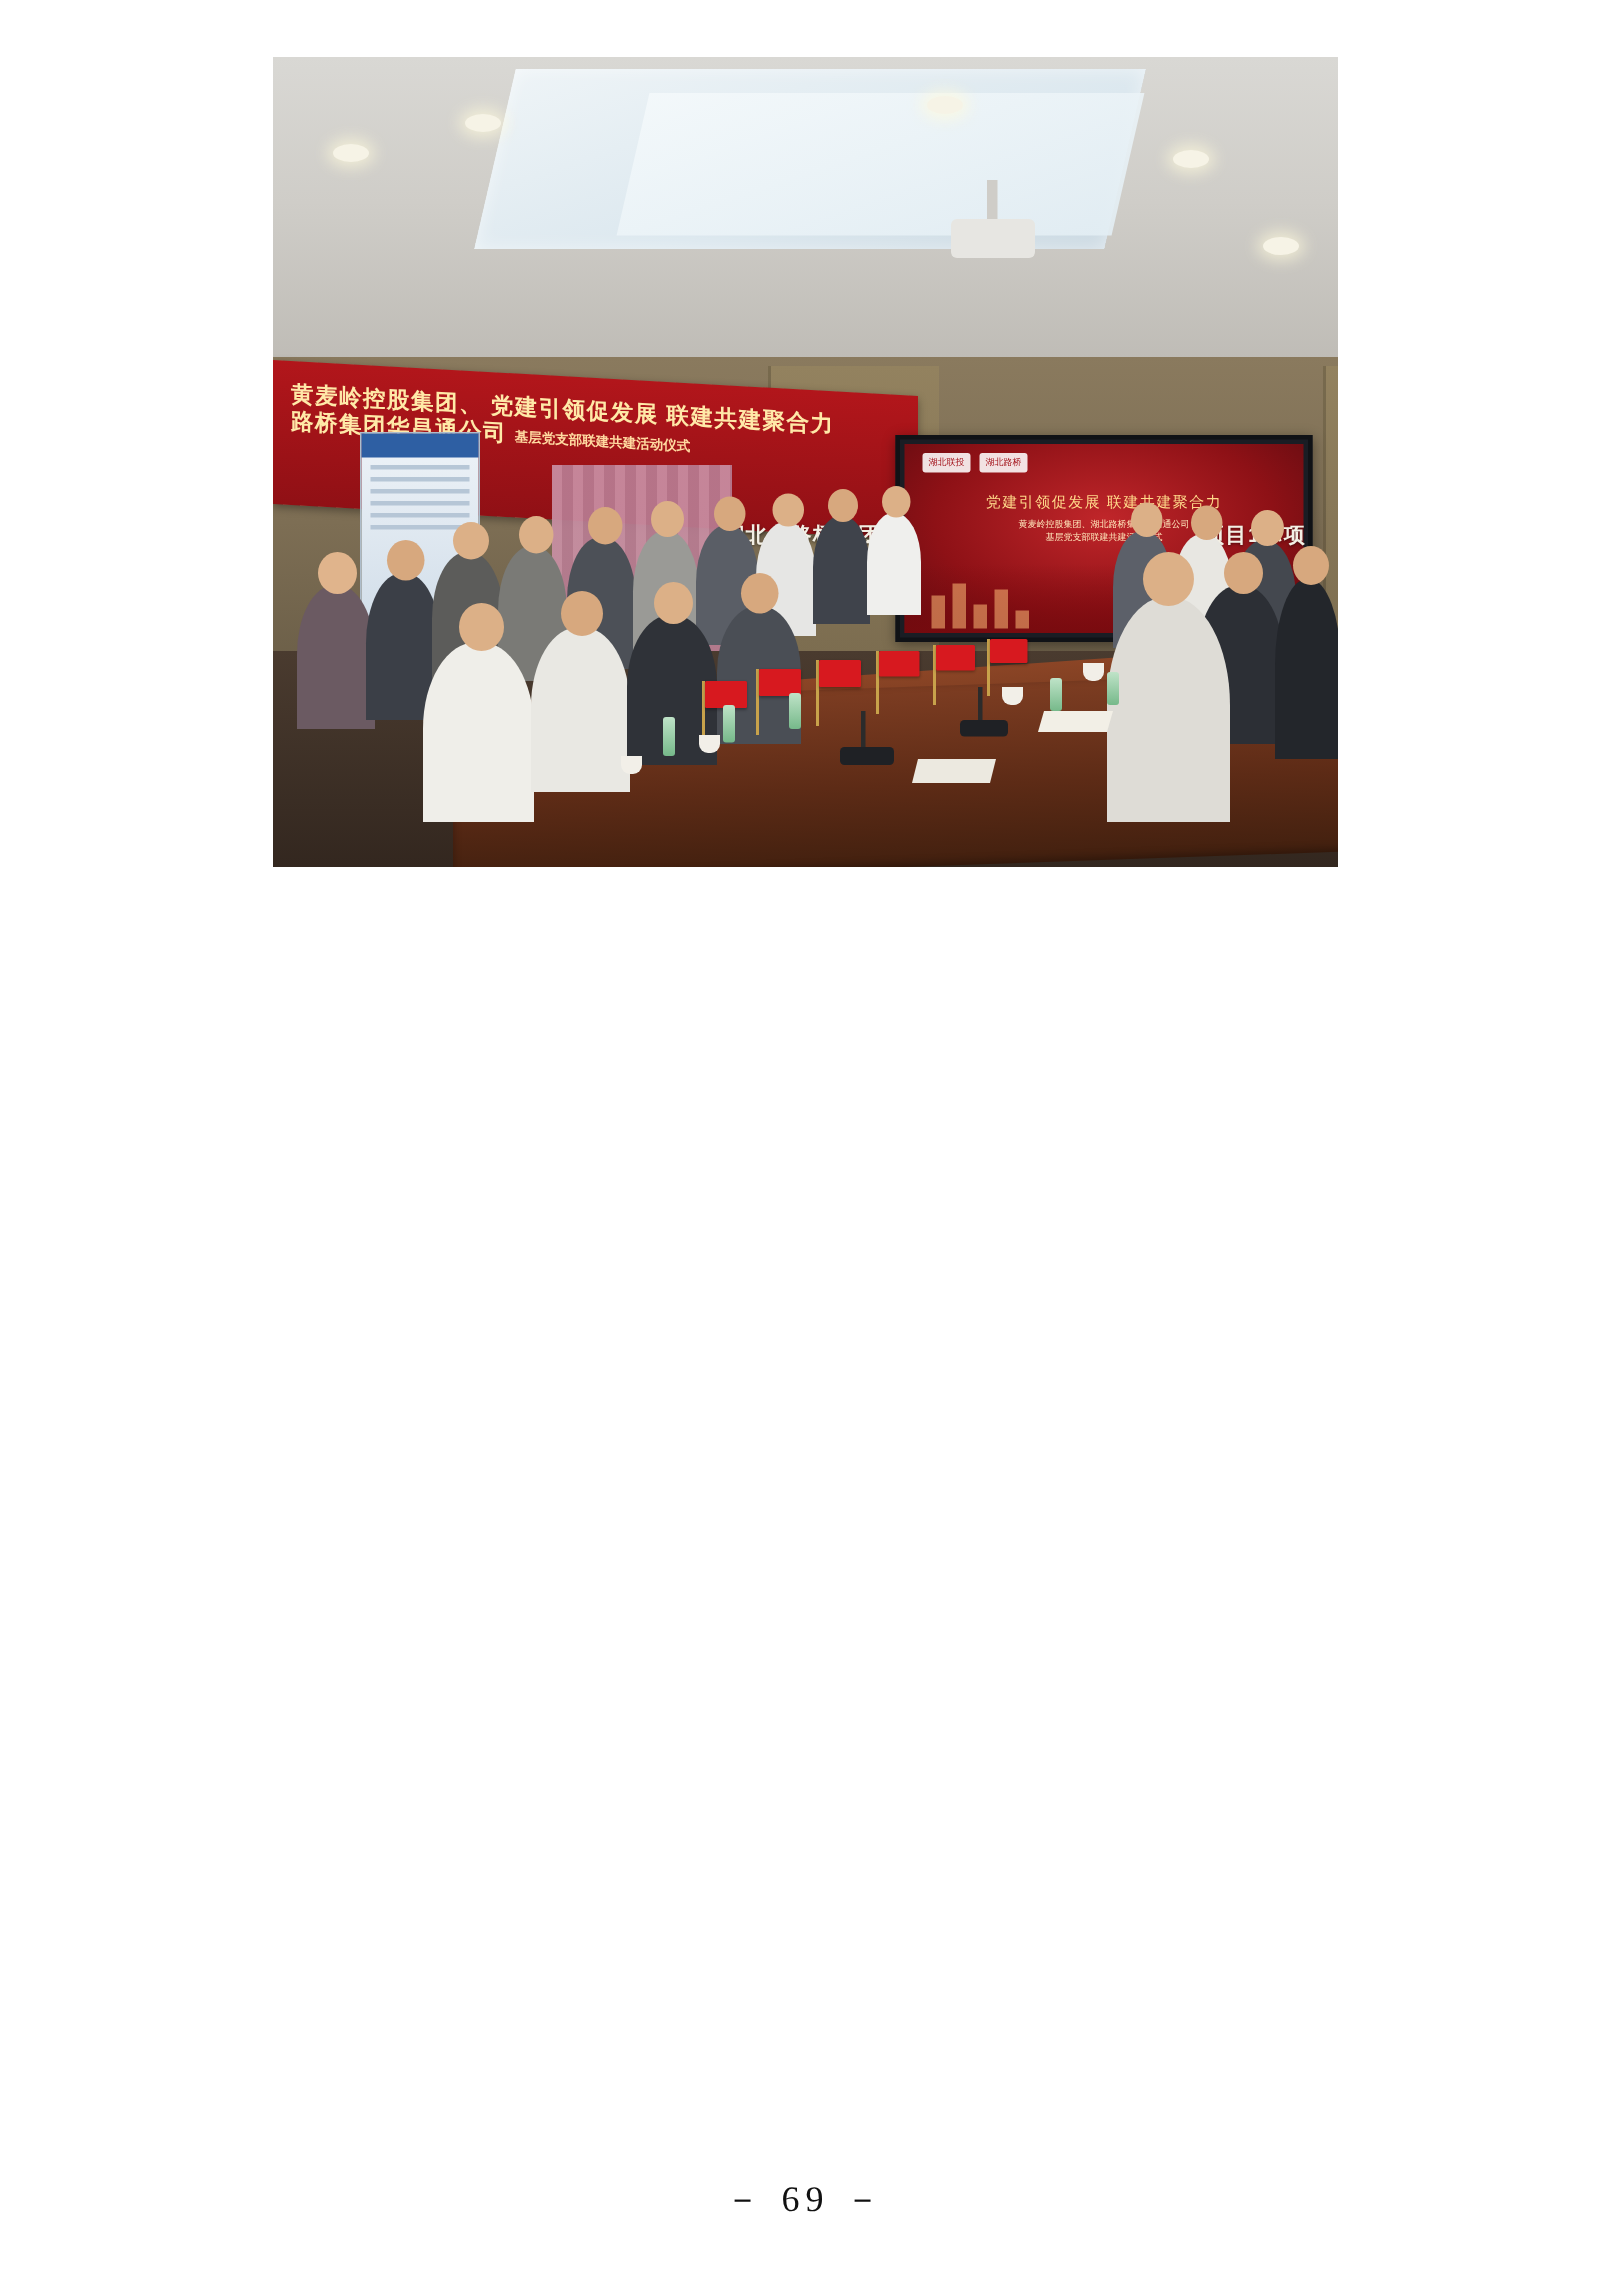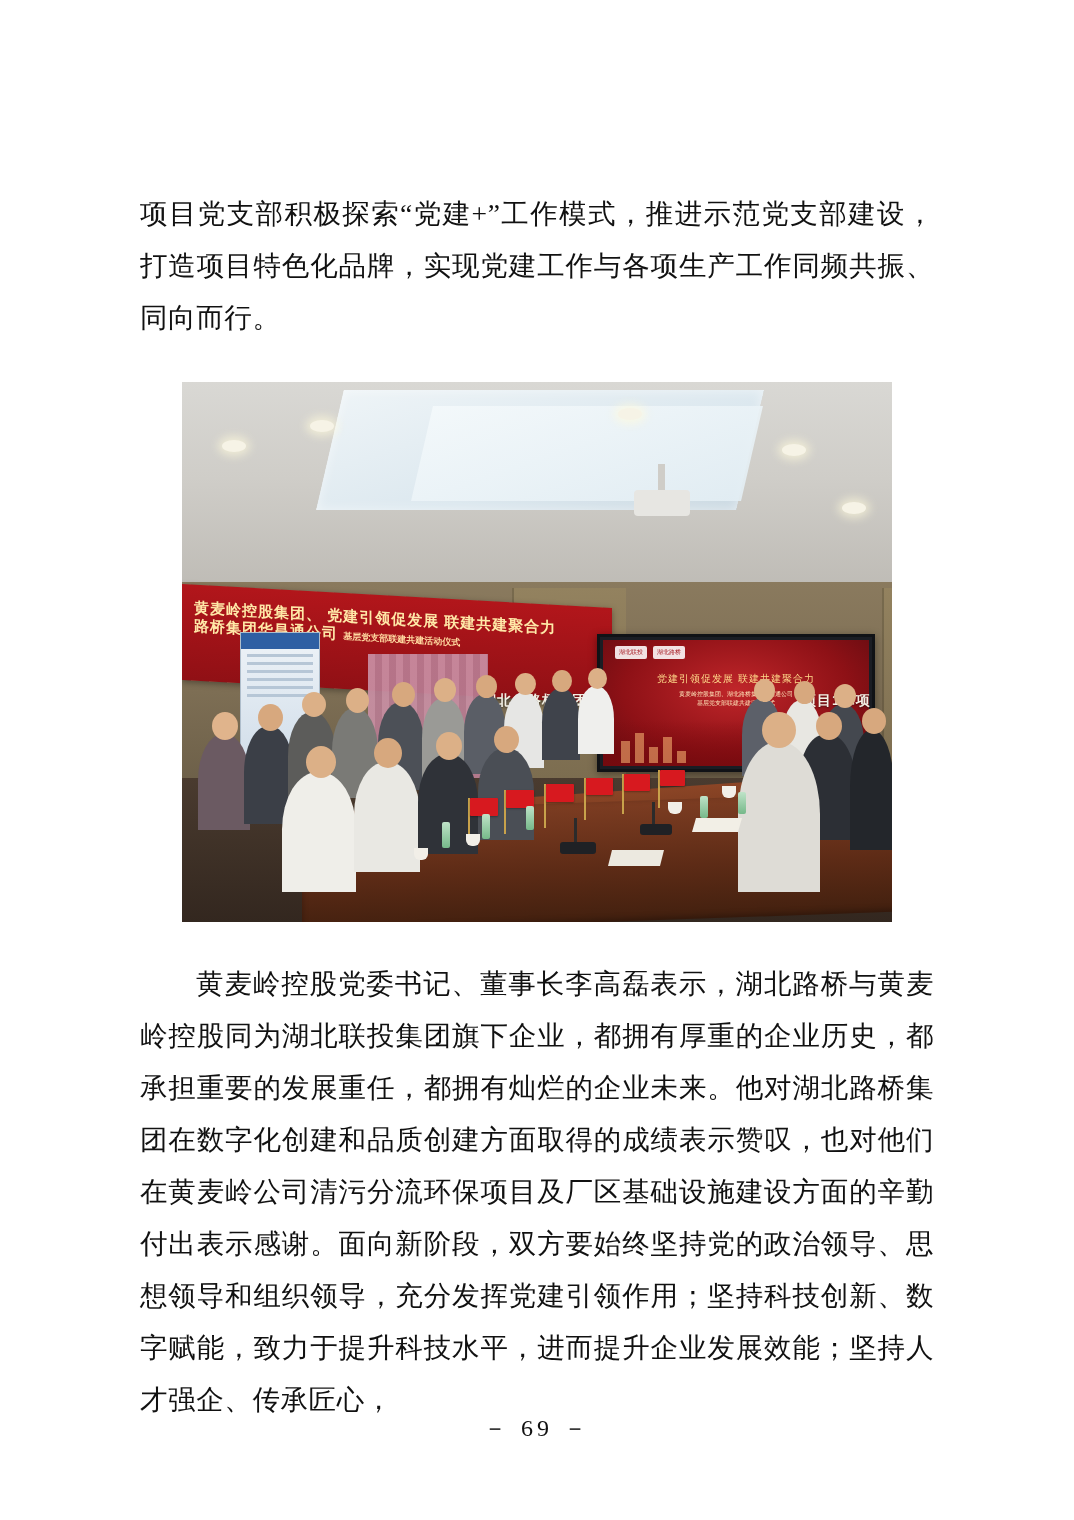--- a/index.html
+++ b/index.html
@@ -221,21 +221,20 @@
     letter-spacing: 4px;
     color: #111;
     font-family: "Liberation Serif", serif;
   }
 </style>
 </head>
 <body>
 
 <div class="page">
 
-  <p class="para para-top">项目党支部积极探索“党建+”工作模式，推进示范党支部建设，打造项目特色化品牌，实现党建工作与各项生产工作同频共振、同向而行。</p>
 
   <div class="figure">
     <div class="photo">
 
       <div class="ceiling"></div>
       <div class="skylight"></div>
       <div class="skylight2"></div>
       <div class="downlight" style="left:40px; top:58px;"></div>
       <div class="downlight" style="left:128px; top:38px;"></div>
       <div class="downlight" style="left:436px; top:26px;"></div>
@@ -394,16 +393,15 @@
 
       <div style="position:absolute; left:378px; top:460px; width:36px; height:12px; background:#1f2125; border-radius:3px;"></div>
       <div style="position:absolute; left:458px; top:442px; width:32px; height:11px; background:#1f2125; border-radius:3px;"></div>
 
       <div style="position:absolute; left:512px; top:436px; width:46px; height:14px; background:#f2efe6; transform:skewX(-16deg);"></div>
       <div style="position:absolute; left:428px; top:468px; width:52px; height:16px; background:#ece9e0; transform:skewX(-14deg);"></div>
 
     </div>
   </div>
 
-  <p class="para para-indent" style="margin-top:36px;">黄麦岭控股党委书记、董事长李高磊表示，湖北路桥与黄麦岭控股同为湖北联投集团旗下企业，都拥有厚重的企业历史，都承担重要的发展重任，都拥有灿烂的企业未来。他对湖北路桥集团在数字化创建和品质创建方面取得的成绩表示赞叹，也对他们在黄麦岭公司清污分流环保项目及厂区基础设施建设方面的辛勤付出表示感谢。面向新阶段，双方要始终坚持党的政治领导、思想领导和组织领导，充分发挥党建引领作用；坚持科技创新、数字赋能，致力于提升科技水平，进而提升企业发展效能；坚持人才强企、传承匠心，</p>
 
   <div class="pagenum">－ 69 －</div>
 </div>
 
 </body></html>

